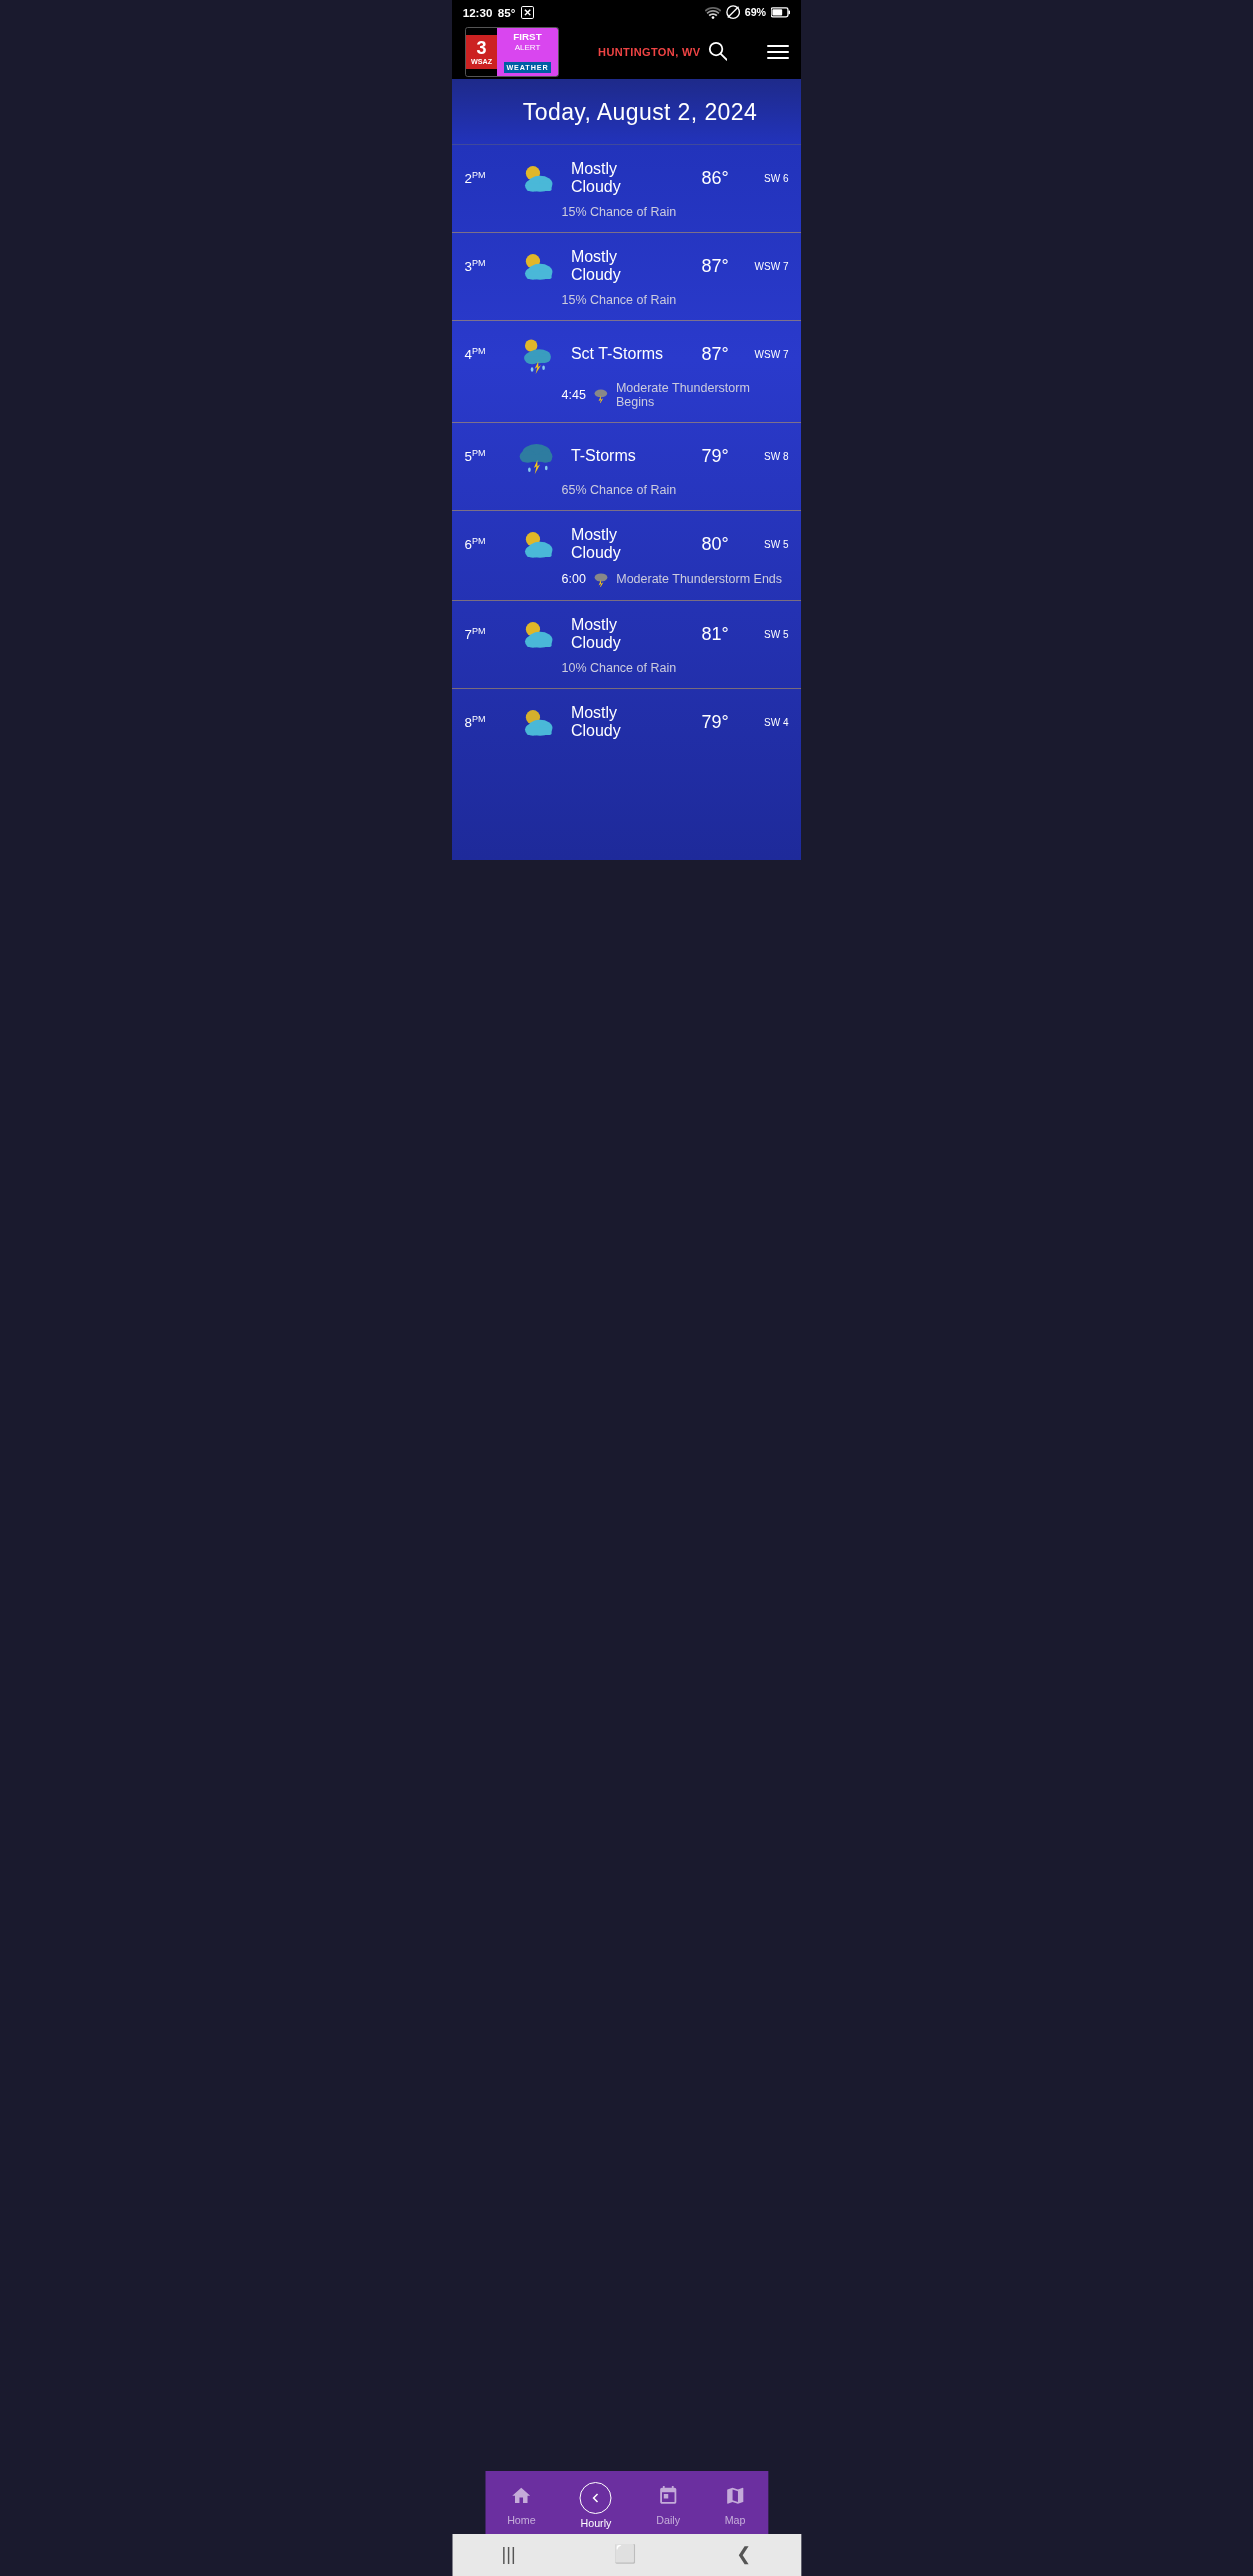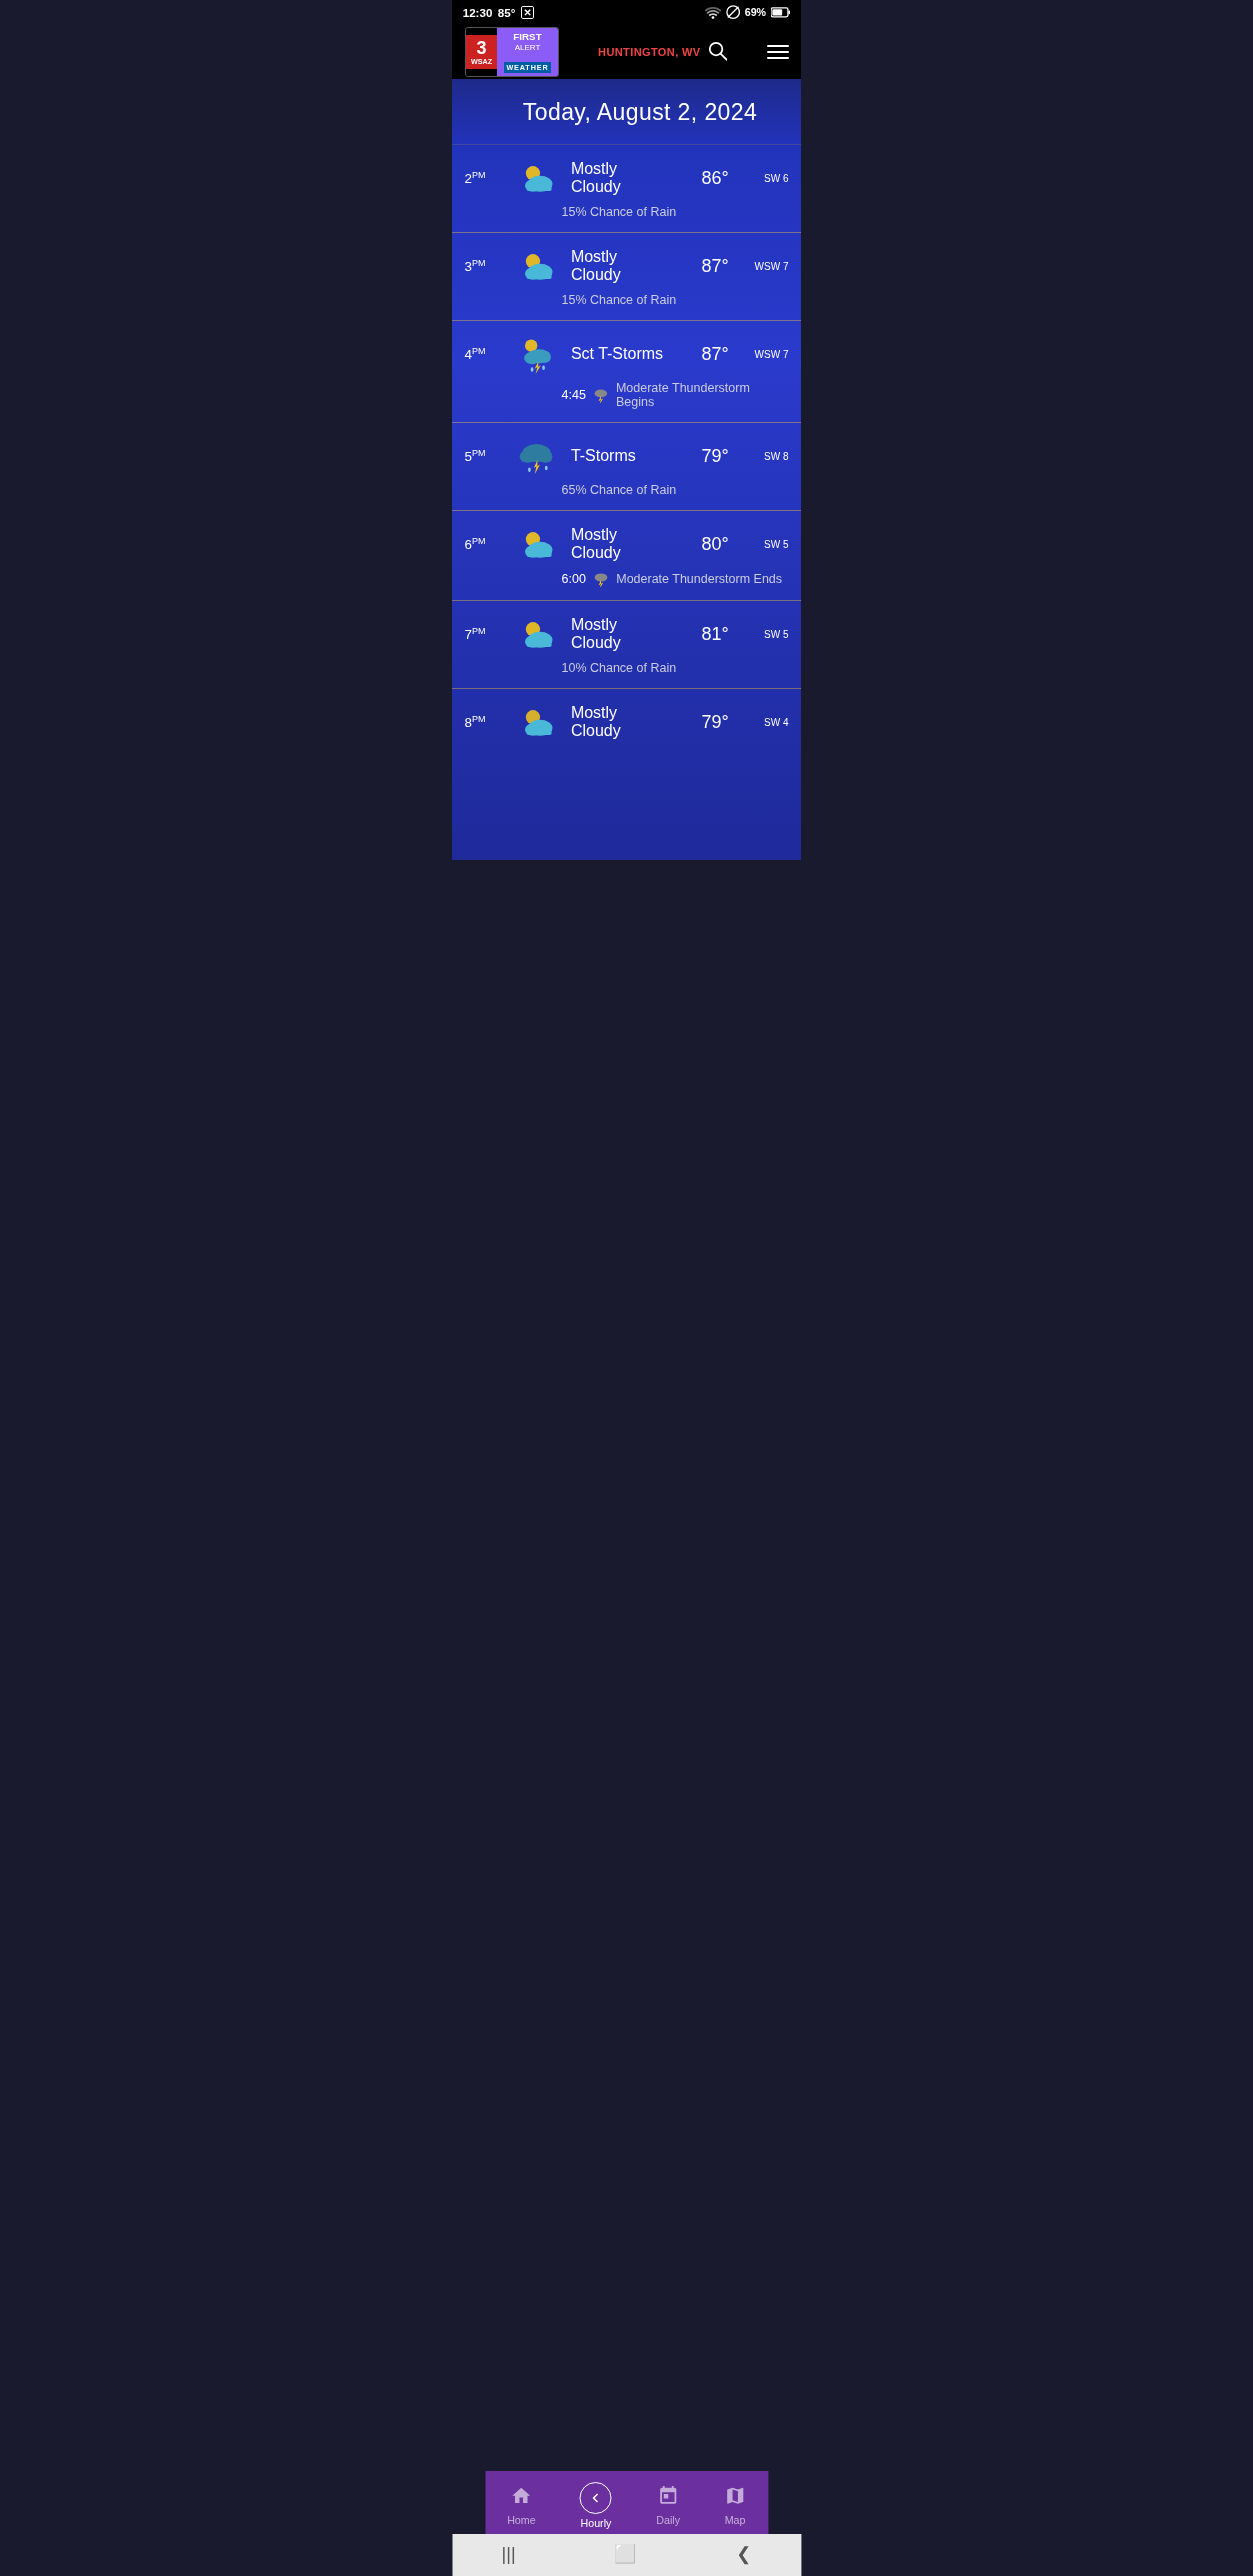--- a/index.html
+++ b/index.html
@@ -50,21 +50,21 @@
       background: #cc2222;
       padding: 3.6px 5.4px;
       display: flex;
       flex-direction: column;
       align-items: center;
       justify-content: center;
     }
     .logo-left-part .ch { font-size: 18px; font-weight: 900; color: #fff; line-height: 1; }
     .logo-left-part .ws { font-size: 7.2px; color: #fff; font-weight: 600; }
     .logo-right-part {
-      background: #8b5cf6;
+      background: #d946ef;
       padding: 3.6px 6.3px;
       display: flex;
       flex-direction: column;
       align-items: center;
       justify-content: center;
     }
     .logo-right-part .fa { font-size: 9.8px; font-weight: 900; color: #fff; line-height: 1.2; }
     .logo-right-part .al { font-size: 8px; color: #fff; line-height: 1.2; }
     .logo-right-part .wth { font-size: 7.2px; background: #005fa3; color: #fff; padding: 0.9px 2.7px; letter-spacing: 0.9px; font-weight: 700; margin-top: 9px; }
 

